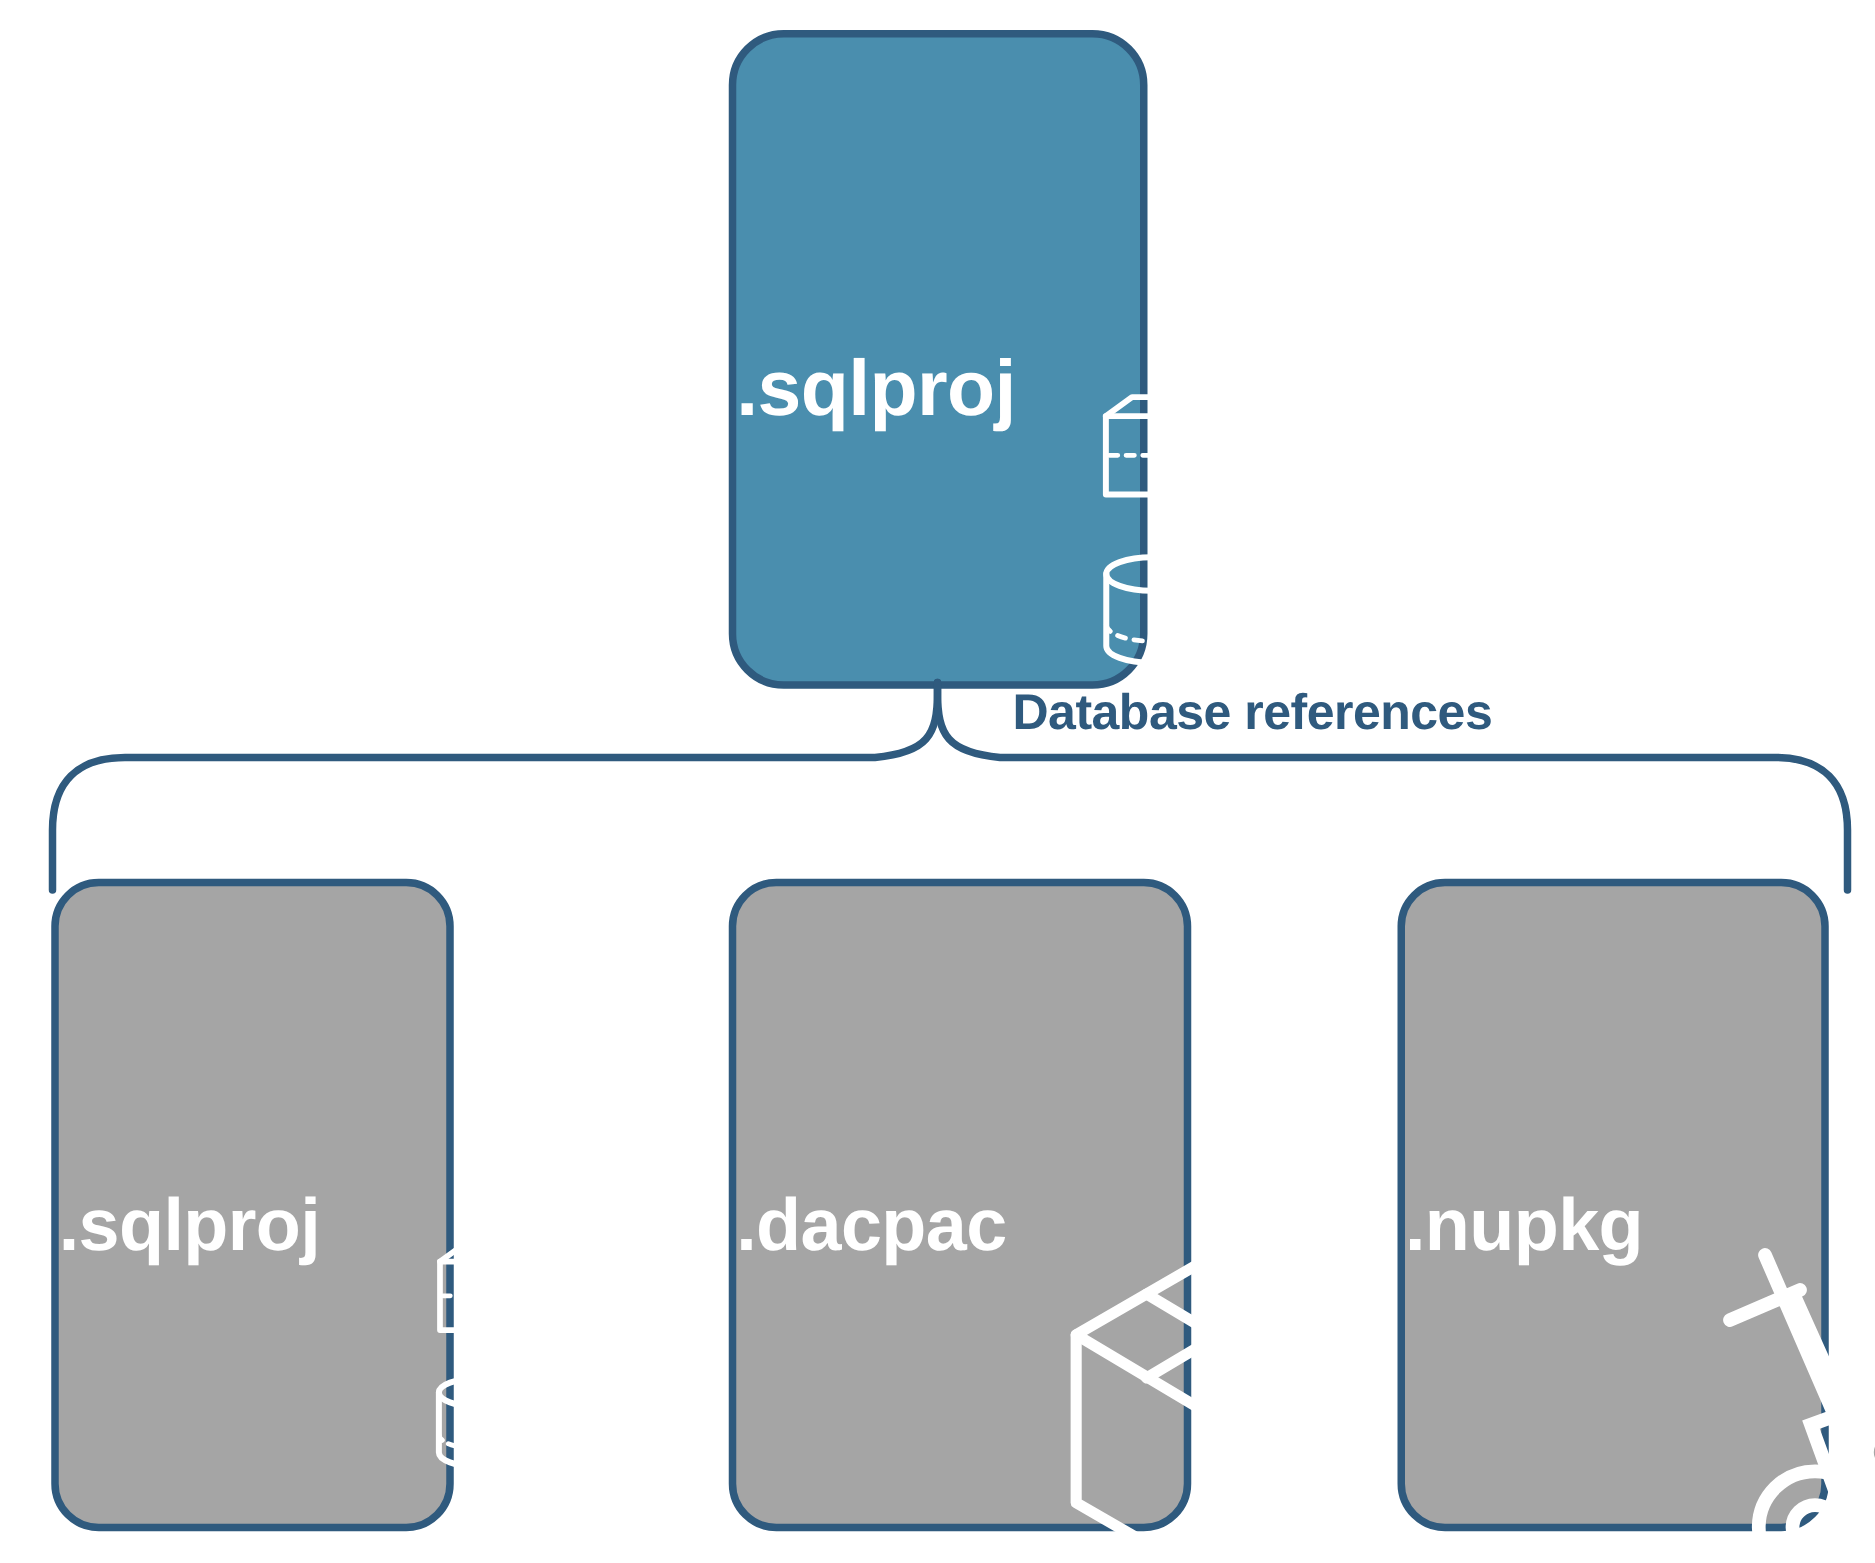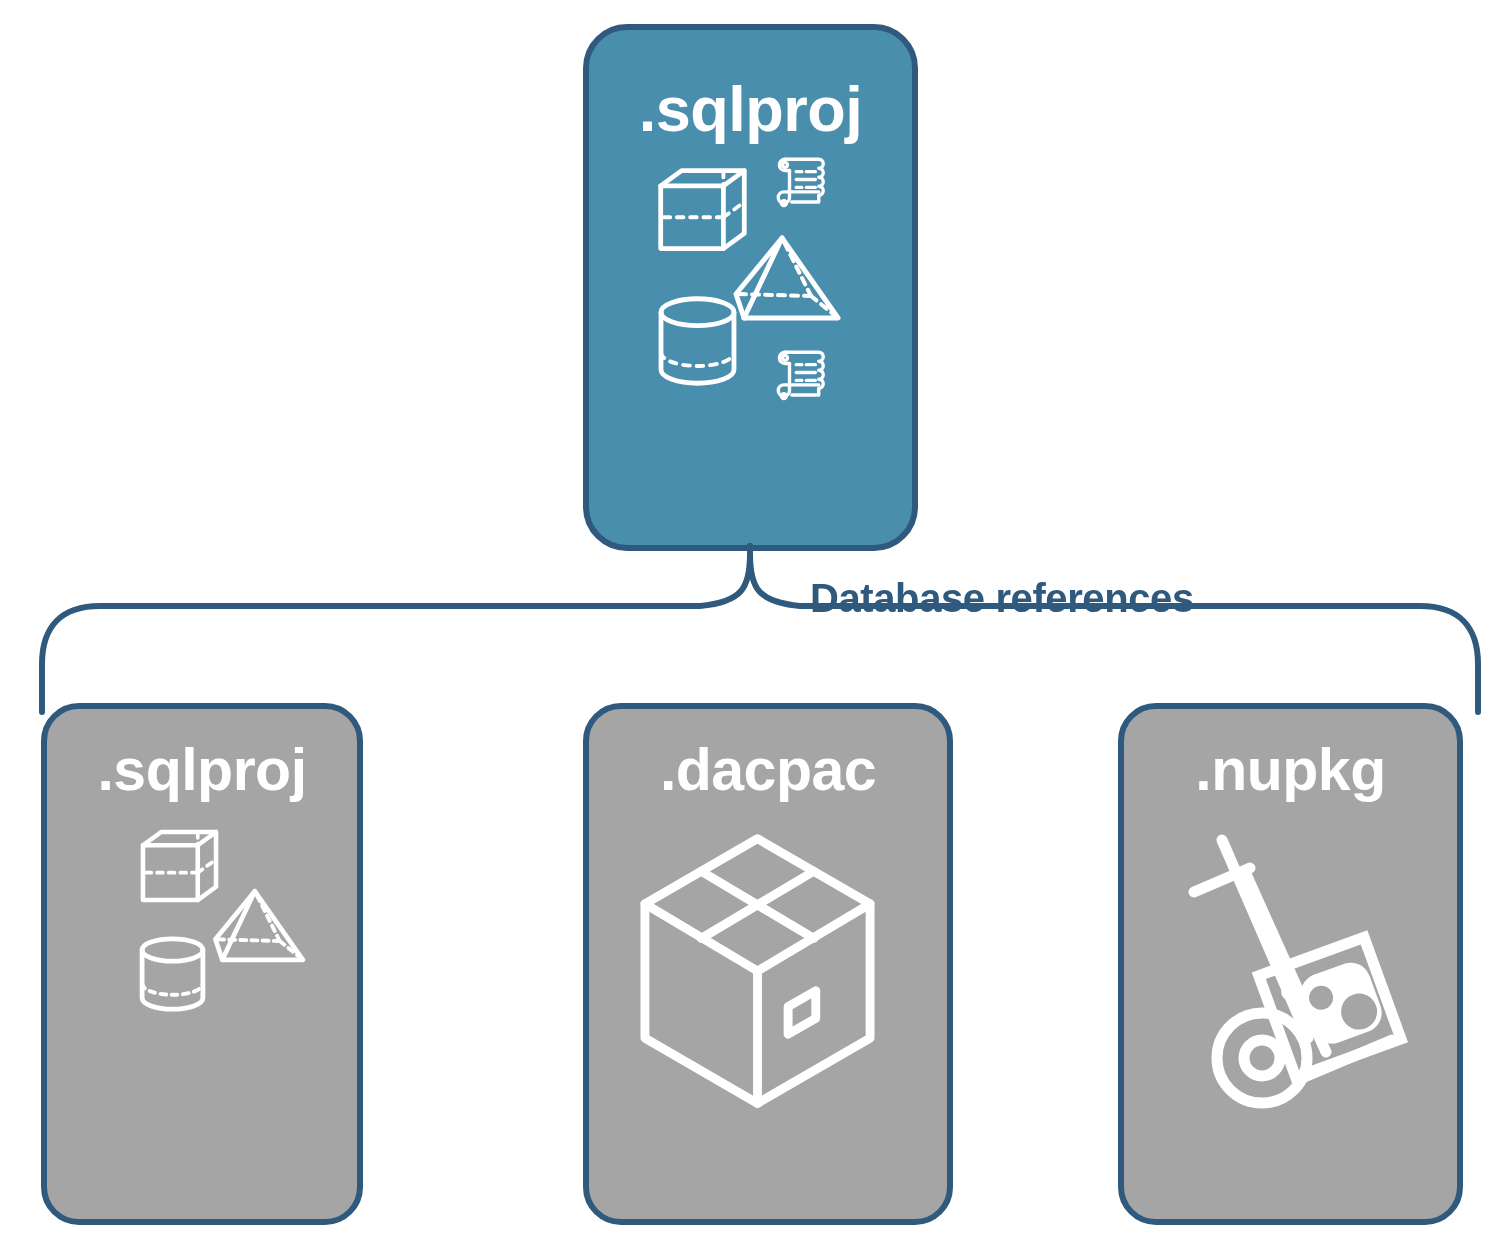--- a/index.html
+++ b/index.html
@@ -19,21 +19,21 @@
     inset: 0;
     width: 1500px;
     height: 1250px;
   }
   .card {
     position: absolute;
     box-sizing: border-box;
     border: 6px solid #2F5A7E;
     border-radius: 38px;
     display: flex;
-    flex-direction: column;
+    flex-direction: row;
     align-items: center;
   }
   .card-top {
     background: #4A8EAE;
     left: 583px;
     top: 24px;
     width: 335px;
     height: 527px;
     border-radius: 44px;
   }
@@ -77,21 +77,21 @@
     position: absolute;
     left: 0;
     top: 540px;
     width: 1500px;
     height: 190px;
     pointer-events: none;
   }
   .ref-label {
     position: absolute;
     left: 810px;
-    top: 576px;
+    top: 548px;
     font-size: 40px;
     font-weight: bold;
     color: #2F5A7E;
     letter-spacing: -0.4px;
     white-space: nowrap;
     user-select: none;
   }
 </style>
 </head>
 <body>

